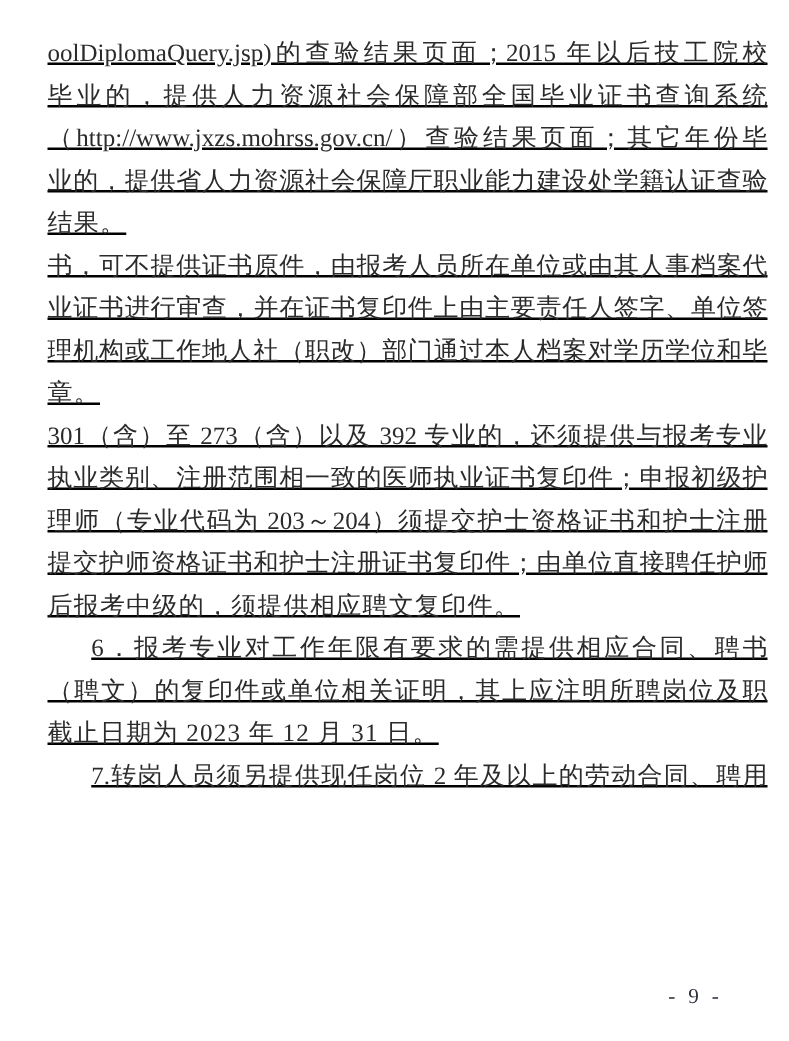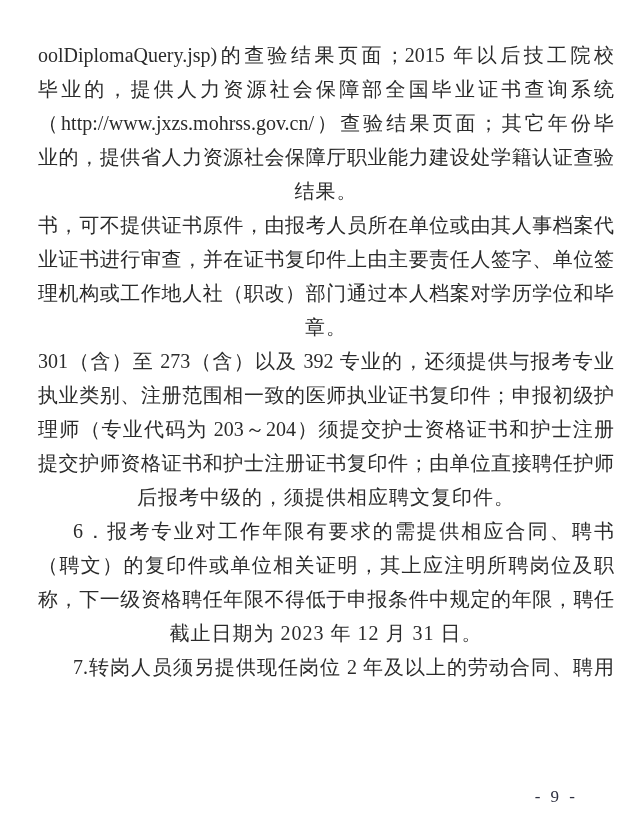--- a/index.html
+++ b/index.html
@@ -11,41 +11,42 @@
   .page {
     position: relative;
     width: 631px;
     height: 833px;
     background: #ffffff;
     overflow: hidden;
   }
   .text-block {
     position: absolute;
     left: 38px;
-    top: 38px;
+    top: 26px;
     width: 576px;
+    text-decoration: underline;
   }
   .line {
     height: 34px;
     line-height: 34px;
     font-size: 20px;
     color: #2b2b2b;
     white-space: nowrap;
     overflow: visible;
     font-family: "Liberation Serif", "DejaVu Serif", serif;
   }
   
   .line.justify {
     white-space: normal;
     text-align: justify;
     text-align-last: justify;
     text-justify: inter-character;
   }
   .line.left {
-    text-align: center;
+    text-align: left;
     letter-spacing: 1px;
   }
   .line.ind { text-indent: 35px; }
   .page-number {
     position: absolute;
     right: 53px;
     bottom: 26px;
     font-size: 17px;
     letter-spacing: 3px;
     color: #2e3040;
@@ -66,18 +67,17 @@
       <div class="line justify">业证书进行审查，并在证书复印件上由主要责任人签字、单位签</div>
       <div class="line justify">理机构或工作地人社（职改）部门通过本人档案对学历学位和毕</div>
       <div class="line left">章。</div>
       <div class="line justify">301（含）至 273（含）以及 392 专业的，还须提供与报考专业</div>
       <div class="line justify">执业类别、注册范围相一致的医师执业证书复印件；申报初级护</div>
       <div class="line justify">理师（专业代码为 203～204）须提交护士资格证书和护士注册</div>
       <div class="line justify">提交护师资格证书和护士注册证书复印件；由单位直接聘任护师</div>
       <div class="line left">后报考中级的，须提供相应聘文复印件。</div>
       <div class="line justify ind">6．报考专业对工作年限有要求的需提供相应合同、聘书</div>
       <div class="line justify">（聘文）的复印件或单位相关证明，其上应注明所聘岗位及职</div>
-      <div class="line justify">称，下一级资格聘任年限不得低于申报条件中规定的年限，聘任</div>
       <div class="line left">截止日期为 2023 年 12 月 31 日。</div>
       <div class="line justify ind">7.转岗人员须另提供现任岗位 2 年及以上的劳动合同、聘用</div>
     </div>
   <div class="page-number">- 9 -</div>
 </div>
 
 </body></html>

